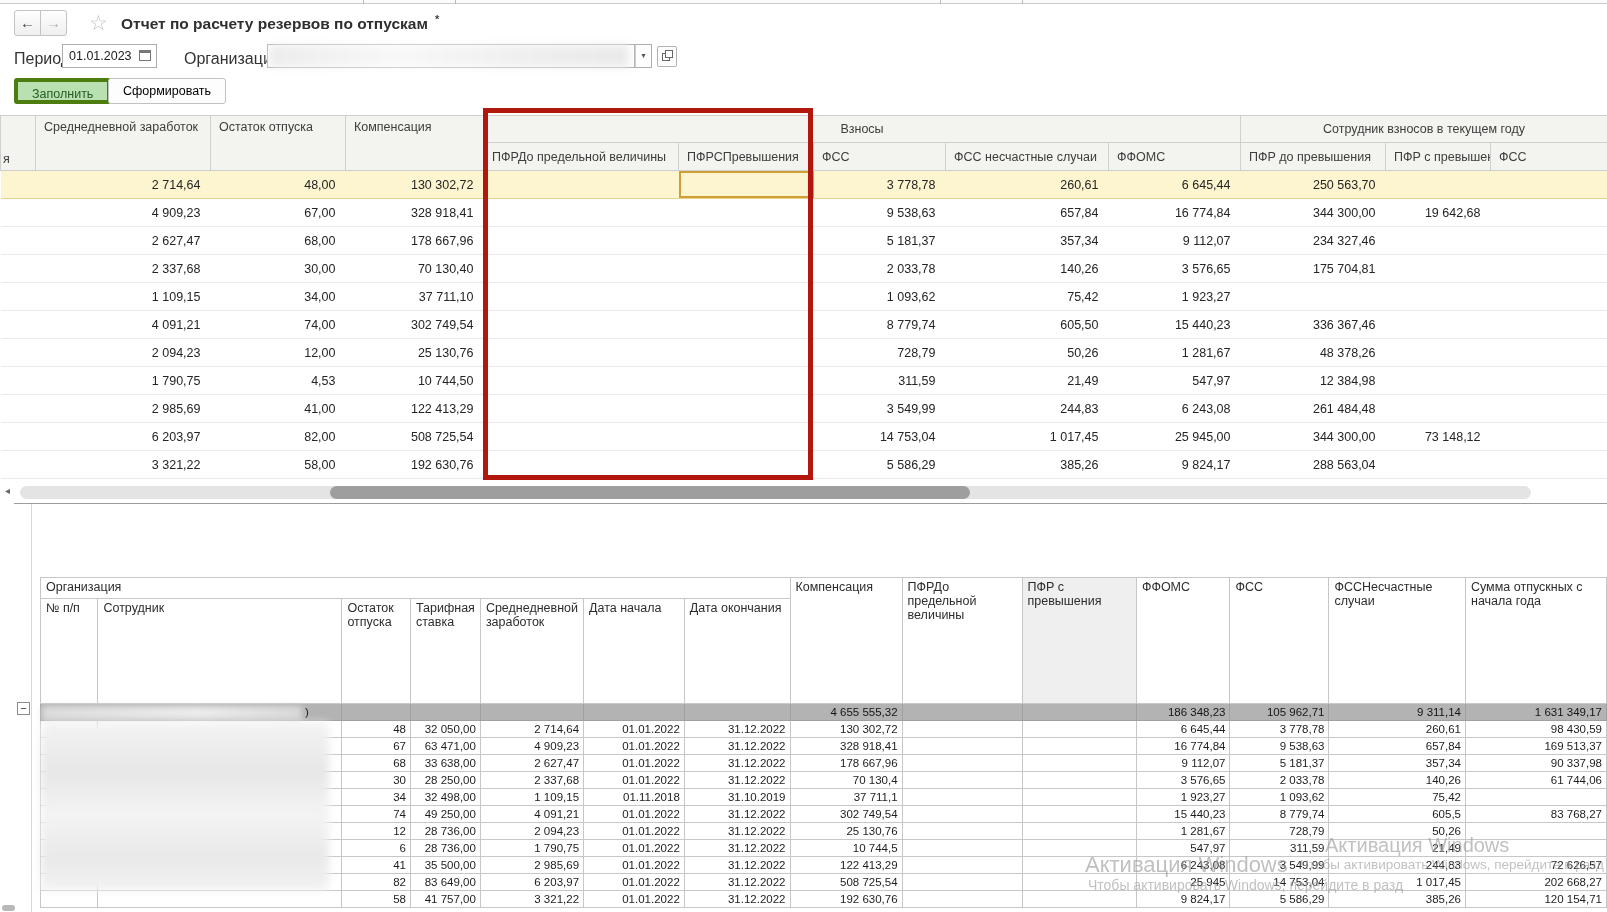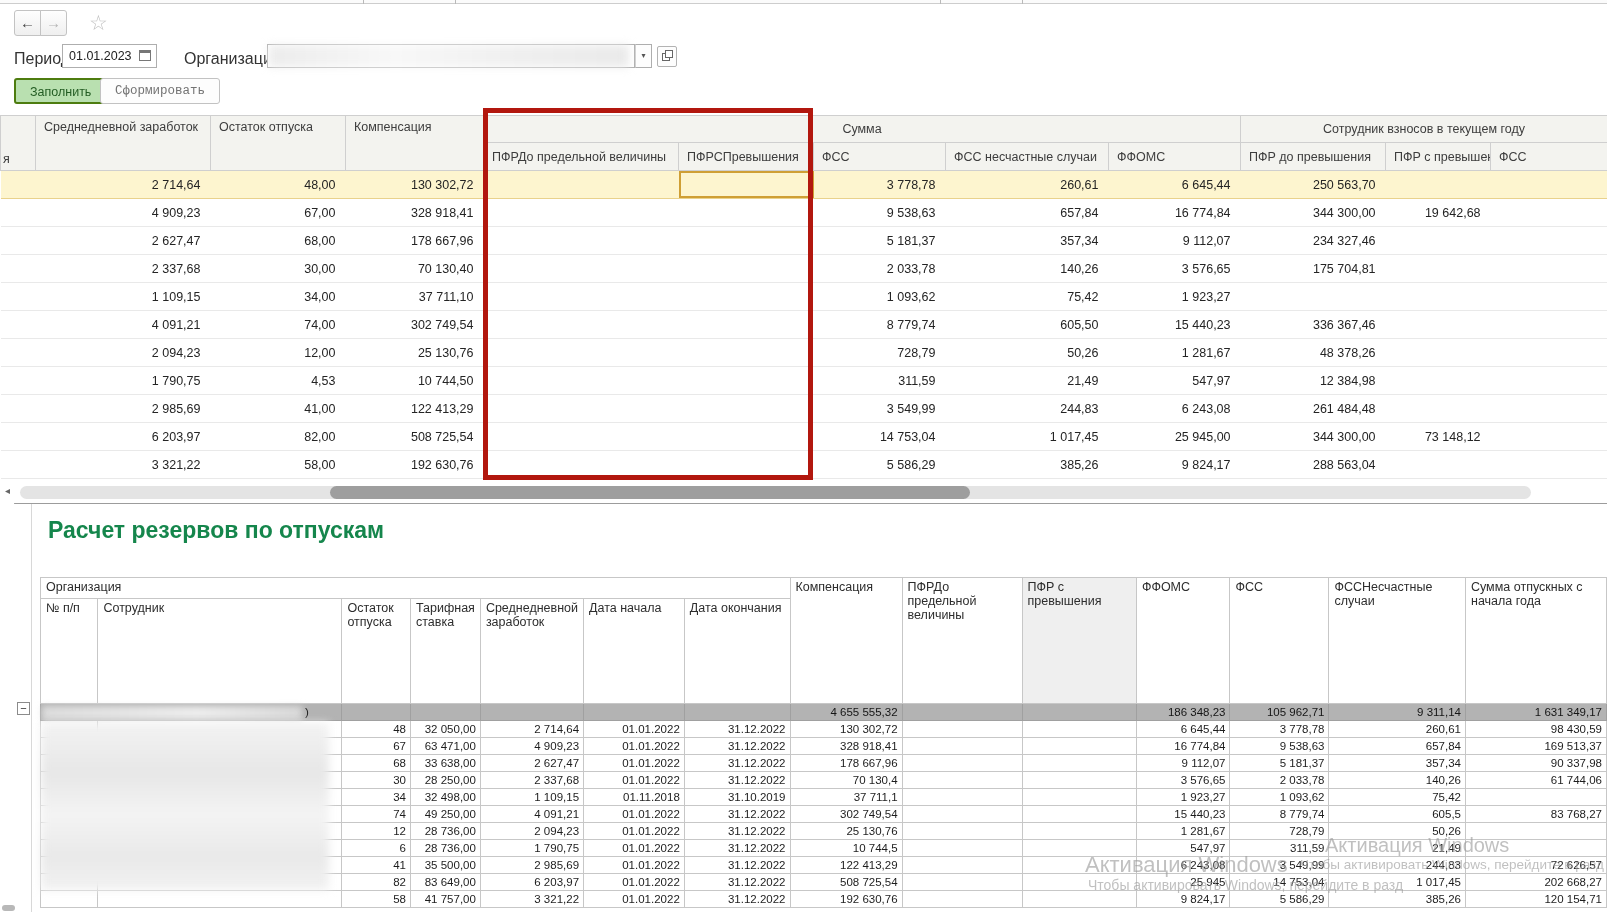--- a/index.html
+++ b/index.html
@@ -28,22 +28,22 @@
   .cal { position:absolute; left:3px; top:3px; width:12px; height:11px; border:1px solid #777; border-top:3px solid #777; }
   .org-field { left:267px; width:368px; }
   .dd-btn { position:absolute; left:635px; top:44px; width:17px; height:24px; border:1px solid #aeaeae; border-left:1px solid #d2d2d2;
             background:#fdfdfd; text-align:center; line-height:22px; font-size:8px; color:#555; cursor:pointer; }
   .open-btn { position:absolute; left:657px; top:46px; width:20px; height:21px; border:1px solid #b3b3b3; border-radius:2px; background:#fdfdfd; cursor:pointer; }
   .sq1 { position:absolute; left:4px; top:6px; width:8px; height:8px; border:1px solid #666; background:#fff; }
   .sq2 { position:absolute; left:7px; top:3px; width:8px; height:8px; border:1px solid #666; background:#fff; }
 
   .btn { position:absolute; top:78px; height:26px; border-radius:3px; font-size:12.5px; text-align:center; cursor:pointer;
          padding:0 14px; line-height:24px; white-space:nowrap; }
-  .btn-fill { left:14px; background:#b9e0b0; border:2px solid #4d7c0f; color:#235c23; }
-  .btn-gen  { left:100px; background:#fdfdfd; border:1px solid #c2c2c2; color:#737373;font-family:Liberation Mono, monospace; }
+  .btn-fill { left:14px; background:#b9e0b0; border:4px solid #4d7c0f; color:#235c23; }
+  .btn-gen  { left:108px; background:#fdfdfd; border:1px solid #c2c2c2; color:#000000; }
 
   
   .top-grid { position:absolute; left:0; top:115px; width:1607px; border-collapse:collapse; table-layout:fixed;
               font-size:12.5px; color:#242424; }
   .top-grid th { background:#f3f3ef; border:1px solid #cfcfcf; font-weight:normal; color:#3d3d3d;
                  padding:4px 8px; white-space:nowrap; overflow:hidden; text-align:left; }
   .top-grid th.grp { text-align:center; height:27px; }
   .top-grid th.lab { vertical-align:top; }
   .top-grid th.sub { height:28px; }
   .top-grid th.sliver { overflow:hidden; vertical-align:bottom; padding:4px 2px; }
@@ -104,20 +104,21 @@
   <div class="topstrip">
     <i style="left:363px"></i>
       <i style="left:455px"></i>
       <i style="left:940px"></i>
       <i style="left:1022px"></i>
   </div>
 
   <div class="navbtn back"><span>←</span></div>
   <div class="navbtn fwd"><span>→</span></div>
   <div class="star">☆</div>
+  <div class="wtitle"><span>Отчет по расчету резервов по отпускам</span><sup>*</sup></div>
 
   <div class="lbl" style="left:14px">Период:</div>
   <div class="field date-field">
     <div class="val">01.01.2023</div>
     <div class="cal-btn">
         <div class="cal"></div>
       </div>
   </div>
   <div class="lbl" style="left:184px">Организация:</div>
   <div class="field org-field"></div>
@@ -145,21 +146,21 @@
         <col style="width:145px">
         <col style="width:105px">
         <col style="width:117px">
     </colgroup>
     <thead>
       <tr>
         <th class="sliver lab" rowspan="2">я</th>
         <th class="lab" rowspan="2">Среднедневной заработок</th>
         <th class="lab" rowspan="2">Остаток отпуска</th>
         <th class="lab" rowspan="2">Компенсация</th>
-        <th class="grp" colspan="5">Сумма</th>
+        <th class="grp" colspan="5">Взносы</th>
         <th class="grp" colspan="3">Сотрудник взносов в текущем году</th>
       </tr>
       <tr>
         <th class="sub">ПФРДо предельной величины</th>
         <th class="sub">ПФРСПревышения</th>
         <th class="sub">ФСС</th>
         <th class="sub">ФСС несчастные случаи</th>
         <th class="sub">ФФОМС</th>
         <th class="sub">ПФР до превышения</th>
         <th class="sub">ПФР с превышения</th>
@@ -327,21 +328,20 @@
   <div class="redbox"></div>
 
   <div class="hscroll-arrow">◂</div>
   <div class="hscroll">
     <div class="hthumb"></div>
   </div>
 
   <div class="panel"></div>
   <div class="gutter"></div>
   <div class="expander">−</div>
-  <div class="rep-title">Расчет резервов по отпускам</div>
 
   <table class="rep">
     <colgroup>
       <col style="width:58px">
         <col style="width:247px">
         <col style="width:70px">
         <col style="width:65px">
       <col style="width:65px">
         <col style="width:105px">
         <col style="width:110px">

